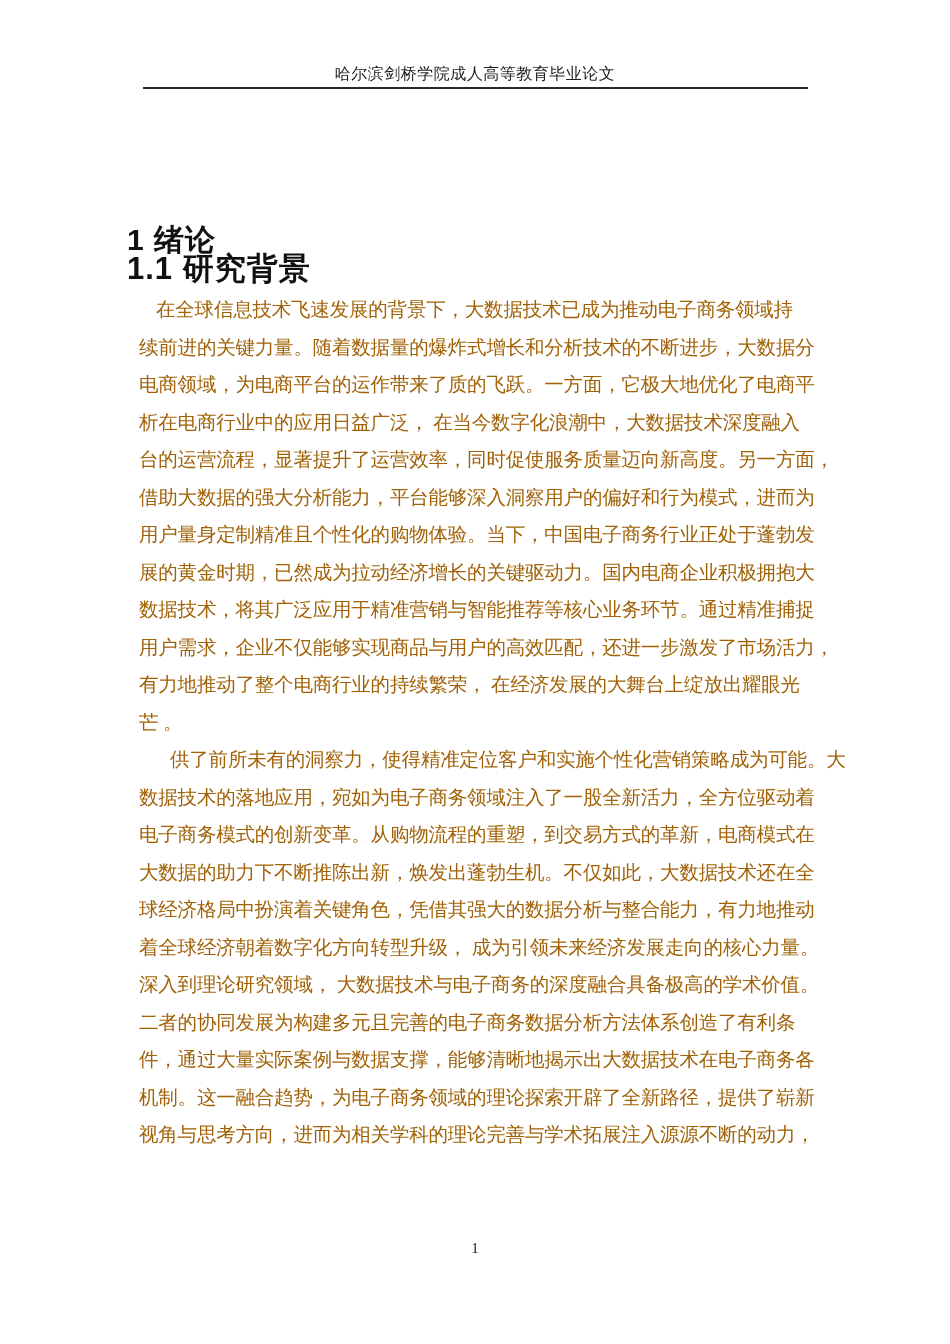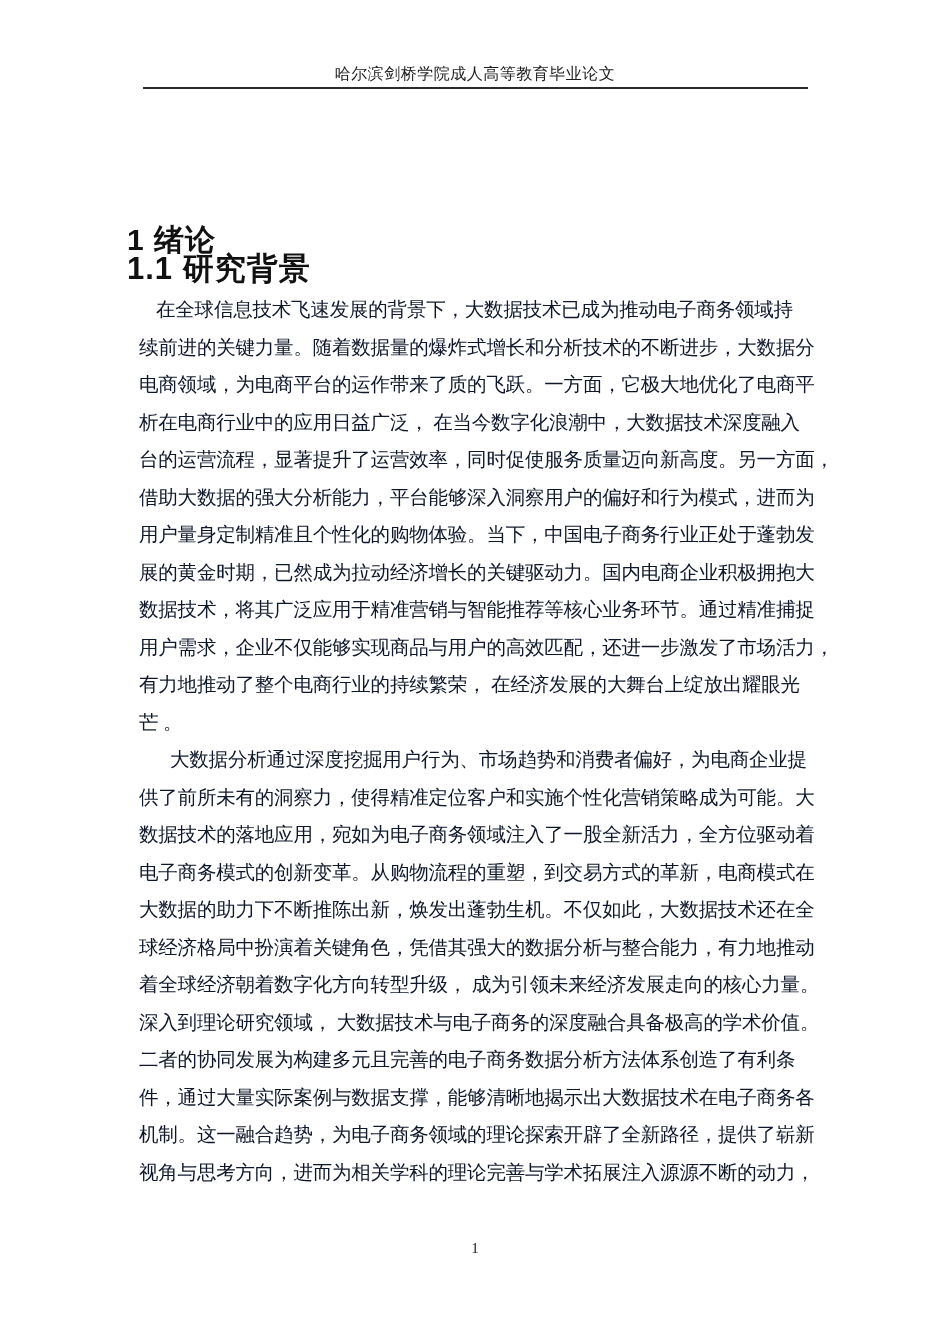--- a/index.html
+++ b/index.html
@@ -55,21 +55,21 @@
     letter-spacing: 1px;
     color: #111111;
   }
   .body-text {
     position: absolute;
     top: 291px;
     left: 139px;
     width: 690px;
     font-size: 19.5px;
     line-height: 37.5px;
-    color: #0f172a;
+    color: #a16207;
   }
   .text-line {
     white-space: nowrap;
     letter-spacing: -0.2px;
   }
   
   .paragraph:nth-child(1) .text-line:first-child { padding-left: 17px; }
   .paragraph:nth-child(2) .text-line:first-child { padding-left: 31px; }
   .page-number {
     position: absolute;
@@ -103,21 +103,20 @@
         <div class="text-line">台的运营流程，显著提升了运营效率，同时促使服务质量迈向新高度。另一方面，</div>
         <div class="text-line">借助大数据的强大分析能力，平台能够深入洞察用户的偏好和行为模式，进而为</div>
         <div class="text-line">用户量身定制精准且个性化的购物体验。当下，中国电子商务行业正处于蓬勃发</div>
         <div class="text-line">展的黄金时期，已然成为拉动经济增长的关键驱动力。国内电商企业积极拥抱大</div>
         <div class="text-line">数据技术，将其广泛应用于精准营销与智能推荐等核心业务环节。通过精准捕捉</div>
         <div class="text-line">用户需求，企业不仅能够实现商品与用户的高效匹配，还进一步激发了市场活力，</div>
         <div class="text-line">有力地推动了整个电商行业的持续繁荣， 在经济发展的大舞台上绽放出耀眼光</div>
         <div class="text-line">芒 。</div>
       </div>
       <div class="paragraph">
-        <div class="text-line">大数据分析通过深度挖掘用户行为、市场趋势和消费者偏好，为电商企业提</div>
         <div class="text-line">供了前所未有的洞察力，使得精准定位客户和实施个性化营销策略成为可能。大</div>
         <div class="text-line">数据技术的落地应用，宛如为电子商务领域注入了一股全新活力，全方位驱动着</div>
         <div class="text-line">电子商务模式的创新变革。从购物流程的重塑，到交易方式的革新，电商模式在</div>
         <div class="text-line">大数据的助力下不断推陈出新，焕发出蓬勃生机。不仅如此，大数据技术还在全</div>
         <div class="text-line">球经济格局中扮演着关键角色，凭借其强大的数据分析与整合能力，有力地推动</div>
         <div class="text-line">着全球经济朝着数字化方向转型升级， 成为引领未来经济发展走向的核心力量。</div>
         <div class="text-line">深入到理论研究领域， 大数据技术与电子商务的深度融合具备极高的学术价值。</div>
         <div class="text-line">二者的协同发展为构建多元且完善的电子商务数据分析方法体系创造了有利条</div>
         <div class="text-line">件，通过大量实际案例与数据支撑，能够清晰地揭示出大数据技术在电子商务各</div>
         <div class="text-line">机制。这一融合趋势，为电子商务领域的理论探索开辟了全新路径，提供了崭新</div>

